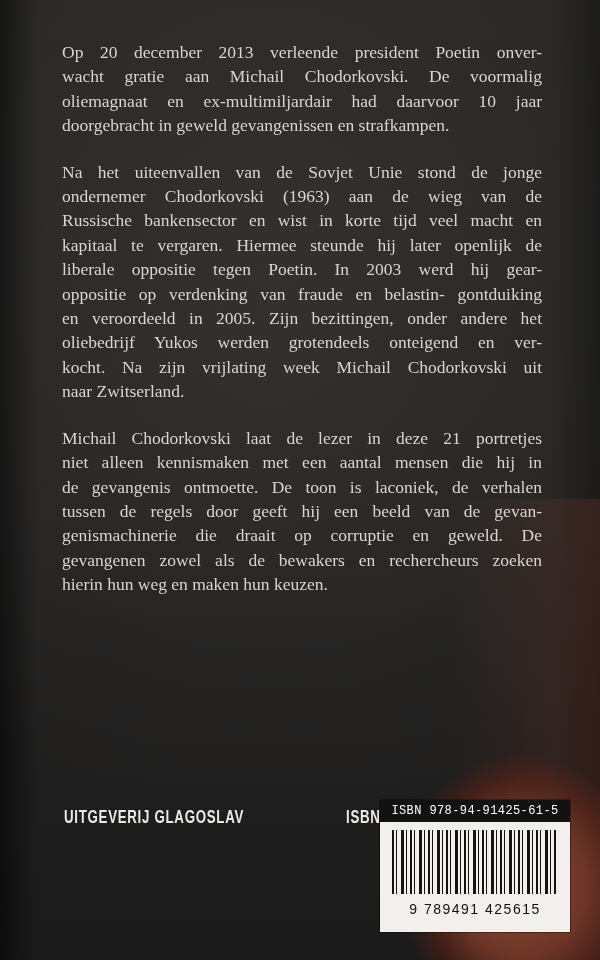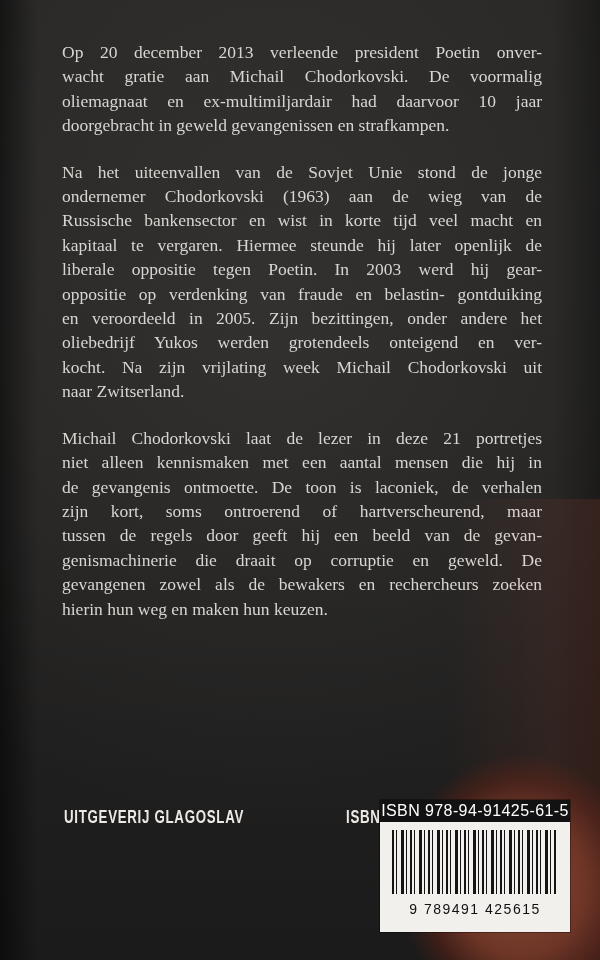--- a/index.html
+++ b/index.html
@@ -53,22 +53,22 @@
     transform:scaleX(0.70); transform-origin:left center;
     white-space:nowrap;
   }
   .barcode{
     position:absolute; left:380px; top:800px; width:190px; height:132px;
     background:#f2f0ec; z-index:3;
     box-shadow:0 0 0 1px rgba(0,0,0,0.35);
   }
   .barcode-header{
     height:22px; background:#121212; color:#fff;
-    font-family:Liberation Sans, sans-serif;
-    font-size:16px; letter-spacing:0.4px;
+    font-family:Liberation Mono, monospace;
+    font-size:12px; letter-spacing:0.4px;
     display:flex; align-items:center; justify-content:center;
     white-space:nowrap;
   }
   .bars{
     height:64px; margin:8px 12px 0;
     background:repeating-linear-gradient(90deg,
       #151413 0 2px, rgba(0,0,0,0) 2px 4px,
       #151413 4px 5px, rgba(0,0,0,0) 5px 9px,
       #151413 9px 12px, rgba(0,0,0,0) 12px 14px,
       #151413 14px 15px, rgba(0,0,0,0) 15px 18px);
@@ -103,21 +103,20 @@
         <div class="line">oppositie op verdenking van fraude en belastin- gontduiking</div>
         <div class="line">en veroordeeld in 2005. Zijn bezittingen, onder andere het</div>
         <div class="line">oliebedrijf Yukos werden grotendeels onteigend en ver-</div>
         <div class="line">kocht. Na zijn vrijlating week Michail Chodorkovski uit</div>
         <div class="line last">naar Zwitserland.</div>
       </div>
       <div class="para">
         <div class="line">Michail Chodorkovski laat de lezer in deze 21 portretjes</div>
         <div class="line">niet alleen kennismaken met een aantal mensen die hij in</div>
         <div class="line">de gevangenis ontmoette. De toon is laconiek, de verhalen</div>
-        <div class="line">zijn kort, soms ontroerend of hartverscheurend, maar</div>
         <div class="line">tussen de regels door geeft hij een beeld van de gevan-</div>
         <div class="line">genismachinerie die draait op corruptie en geweld. De</div>
         <div class="line">gevangenen zowel als de bewakers en rechercheurs zoeken</div>
         <div class="line last">hierin hun weg en maken hun keuzen.</div>
       </div>
     </div>
 
   <div class="publisher">
     <div class="pub-line">UITGEVERIJ GLAGOSLAV</div>
     <div class="pub-line">ISBN 978-9-49142-561-5</div>

